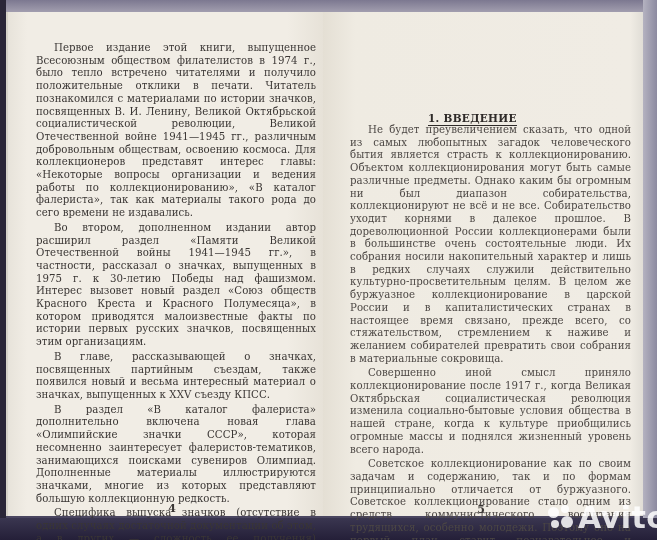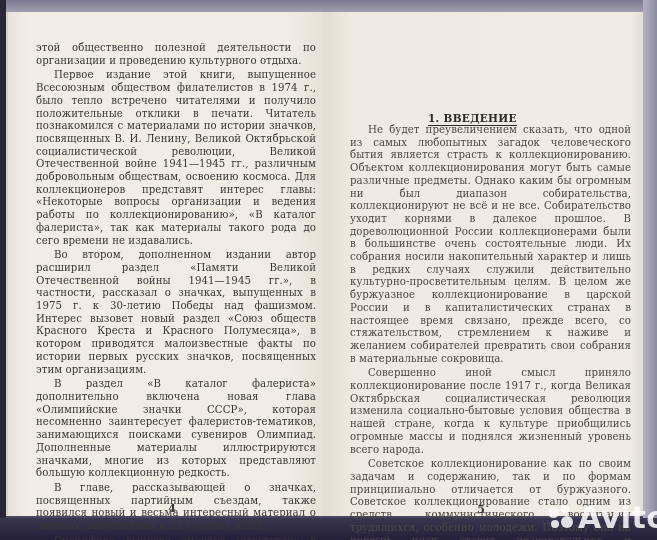--- a/index.html
+++ b/index.html
@@ -50,25 +50,24 @@
 </head>
 <body>
 
 <div class="bg-top"></div>
 <div class="bg-left"></div>
 <div class="bg-right"></div>
 <div class="bg-bottom"></div>
 
 <div class="page left">
   <div class="text">
-    <p class="noindent">этой общественно полезной деятельности по организации и проведению культурного отдыха.</p>
     <p>Первое издание этой книги, выпущенное Всесоюзным обществом филателистов в 1974 г., было тепло встречено читателями и получило положительные отклики в печати. Читатель познакомился с материалами по истории значков, посвященных В. И. Ленину, Великой Октябрьской социалистической революции, Великой Отечественной войне 1941—1945 гг., различным добровольным обществам, освоению космоса. Для коллекционеров представят интерес главы: «Некоторые вопросы организации и ведения работы по коллекционированию», «В каталог фалериста», так как материалы такого рода до сего времени не издавались.</p>
     <p>Во втором, дополненном издании автор расширил раздел «Памяти Великой Отечественной войны 1941—1945 гг.», в частности, рассказал о значках, выпущенных в 1975 г. к 30-летию Победы над фашизмом. Интерес вызовет новый раздел «Союз обществ Красного Креста и Красного Полумесяца», в котором приводятся малоизвестные факты по истории первых русских значков, посвященных этим организациям.</p>
+    <p>В главе, рассказывающей о значках, посвященных партийным съездам, также появился новый и весьма интересный материал о значках, выпущенных к XXV съезду КПСС.</p>
     <p>В раздел «В каталог фалериста» дополнительно включена новая глава «Олимпийские значки СССР», которая несомненно заинтересует фалеристов-тематиков, занимающихся поисками сувениров Олимпиад. Дополненные материалы иллюстрируются значками, многие из которых представляют большую коллекционную редкость.</p>
-    <p>В главе, рассказывающей о значках, посвященных партийным съездам, также появился новый и весьма интересный материал о значках, выпущенных к XXV съезду КПСС.</p>
     <p>Специфика выпуска значков (отсутствие в одних случаях достаточной документации об этом, а в других — сложность ее получения) значительно осложняет поисковую работу коллекционеров по сбору, обобщению и изучению необходимых сведений о том или ином значке, что в какой-то мере сказалось и на данной книге, материалы которой не следует считать исчерпывающими. Некоторые вопросы, безусловно, требуют дальнейшего дополнения и творческой разработки, к чему неоднократно призывает и сам автор в своей книге.</p>
 
   </div>
   <div class="pagenum" style="top:490px;">4</div>
 </div>
 
 <div class="page right">
   <div class="chapter-title">1. ВВЕДЕНИЕ</div>
   <div class="text">
     <p>Не будет преувеличением сказать, что одной из самых любопытных загадок человеческого бытия является страсть к коллекционированию. Объектом коллекционирования могут быть самые различные предметы. Однако каким бы огромным ни был диапазон собирательства, коллекционируют не всё и не все. Собирательство уходит корнями в далекое прошлое. В дореволюционной России коллекционерами были в большинстве очень состоятельные люди. Их собрания носили накопительный характер и лишь в редких случаях служили действительно культурно-просветительным целям. В целом же буржуазное коллекционирование в царской России и в капиталистических странах в настоящее время связано, прежде всего, со стяжательством, стремлением к наживе и желанием собирателей превратить свои собрания в материальные сокровища.</p>

